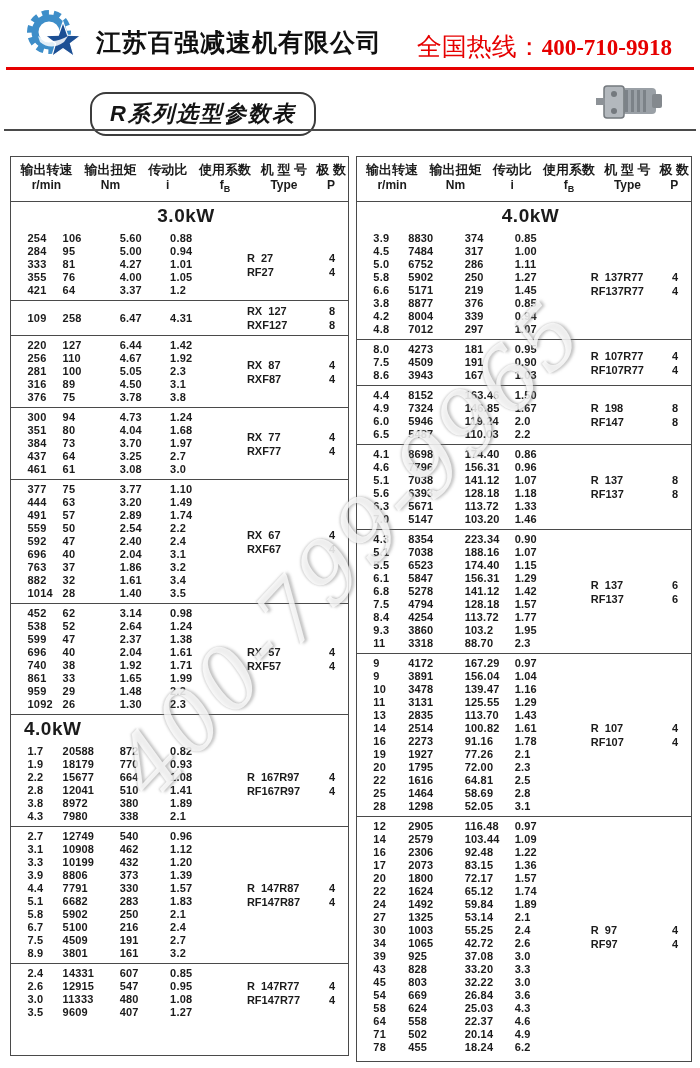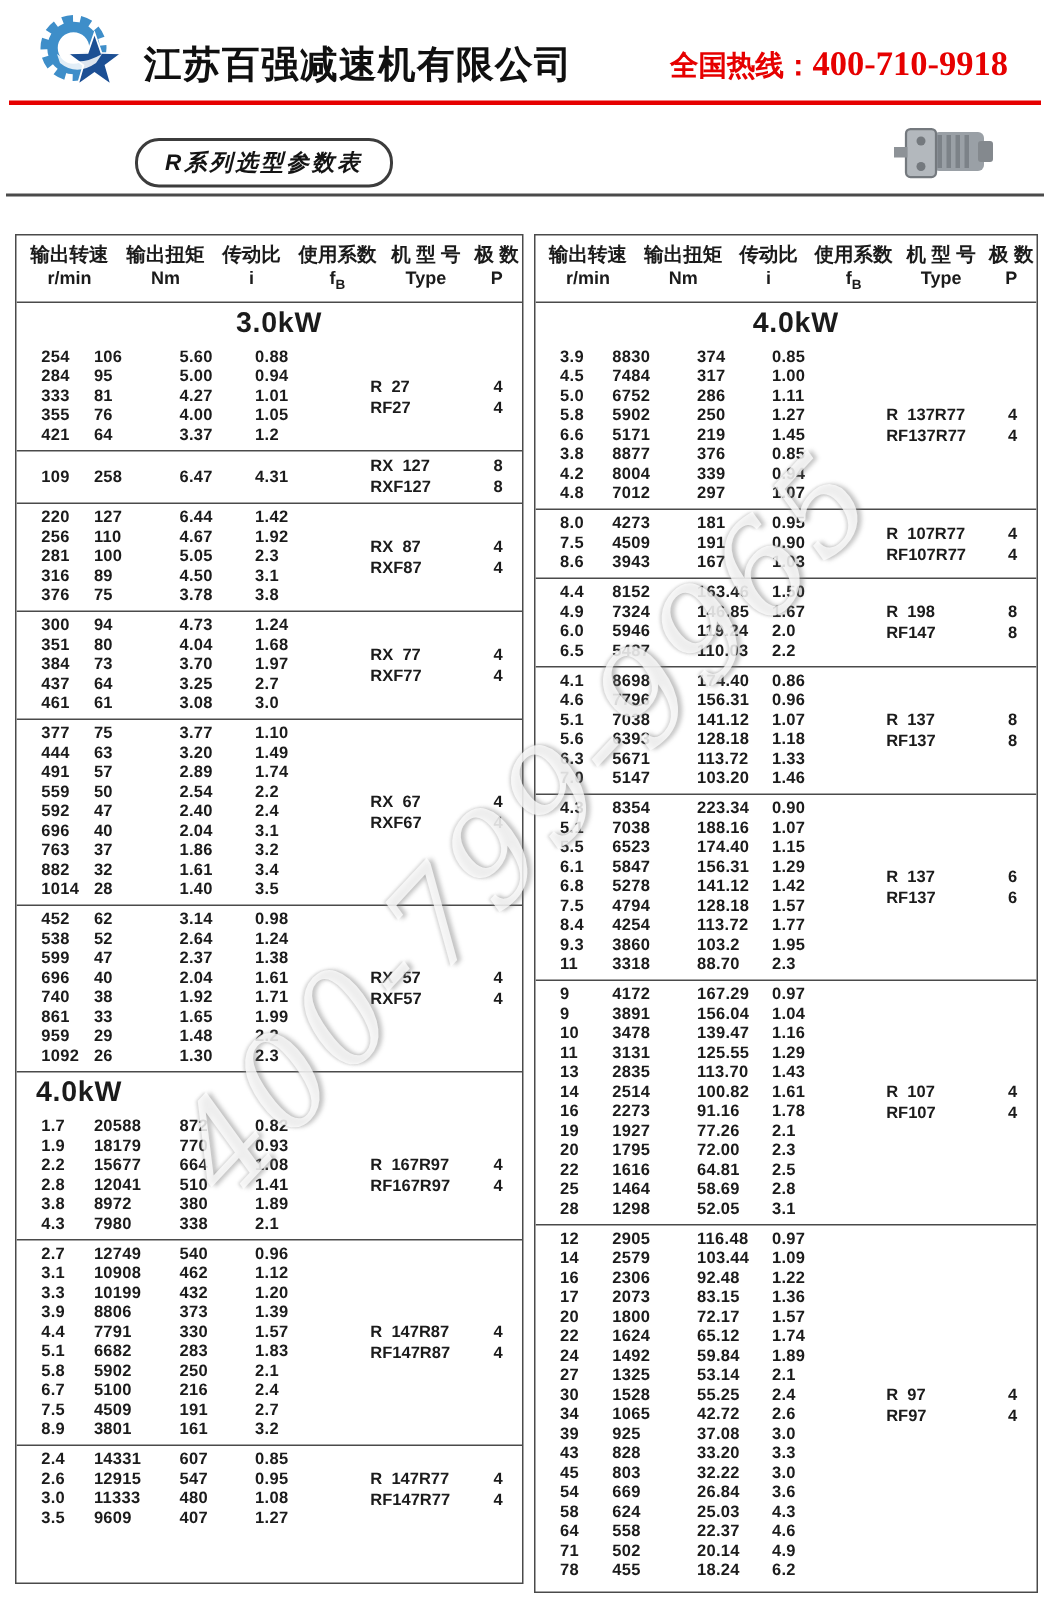--- a/index.html
+++ b/index.html
@@ -6,26 +6,26 @@
   body{
     width:700px;height:1068px;background:#ffffff;overflow:hidden;position:relative;
     font-family:"Liberation Sans","DejaVu Sans",sans-serif;color:#1b1b1b;
   }
   .page{position:absolute;inset:0;}
   
   .brandbar{position:absolute;left:0;top:0;width:700px;height:66px;}
   .logo{position:absolute;left:24px;top:6px;}
   .company{position:absolute;left:96px;top:26px;font-size:25px;font-weight:700;letter-spacing:1px;color:#101010;}
   .hotline{position:absolute;right:28px;top:30px;color:#e60000;white-space:nowrap;}
-  .hotline .lbl{font-size:19px;font-weight:700;}
+  .hotline .lbl{font-size:25px;font-weight:400;}
   .hotline .num{font-size:23px;font-weight:700;font-family:"Liberation Serif","DejaVu Serif",serif;}
   .red-line{position:absolute;left:6px;right:6px;top:67px;height:3px;background:#e60000;}
   
   .badge{position:absolute;left:90px;top:92px;border:2px solid #3c3c3c;border-radius:16px;
-         padding:5px 18px;font-size:15px;font-weight:700;font-style:italic;letter-spacing:2px;color:#141414;}
+         padding:5px 18px;font-size:22px;font-weight:700;font-style:italic;letter-spacing:2px;color:#141414;}
   .product{position:absolute;right:34px;top:78px;}
   .dark-line{position:absolute;left:4px;right:4px;top:129px;height:2px;background:#4a4a4a;}
   
   .watermark{
     position:absolute;left:20px;top:500px;width:660px;text-align:center;z-index:6;pointer-events:none;
     transform:rotate(-47deg);transform-origin:50% 50%;
     font-family:"DejaVu Serif","Liberation Serif",serif;font-style:italic;
     font-size:84px;letter-spacing:4px;color:rgba(255,255,255,0.78);
     text-shadow:2px 2px 3px rgba(125,125,125,0.45),-1px -1px 2px rgba(150,150,150,0.35);
   }
@@ -975,21 +975,21 @@
               <span class="cell">1.89</span>
             </div>
             <div class="row">
               <span class="cell">27</span>
               <span class="cell">1325</span>
               <span class="cell">53.14</span>
               <span class="cell">2.1</span>
             </div>
             <div class="row">
               <span class="cell">30</span>
-              <span class="cell">1528</span>
+              <span class="cell">1003</span>
               <span class="cell">55.25</span>
               <span class="cell">2.4</span>
             </div>
             <div class="row">
               <span class="cell">34</span>
               <span class="cell">1065</span>
               <span class="cell">42.72</span>
               <span class="cell">2.6</span>
             </div>
             <div class="row">

